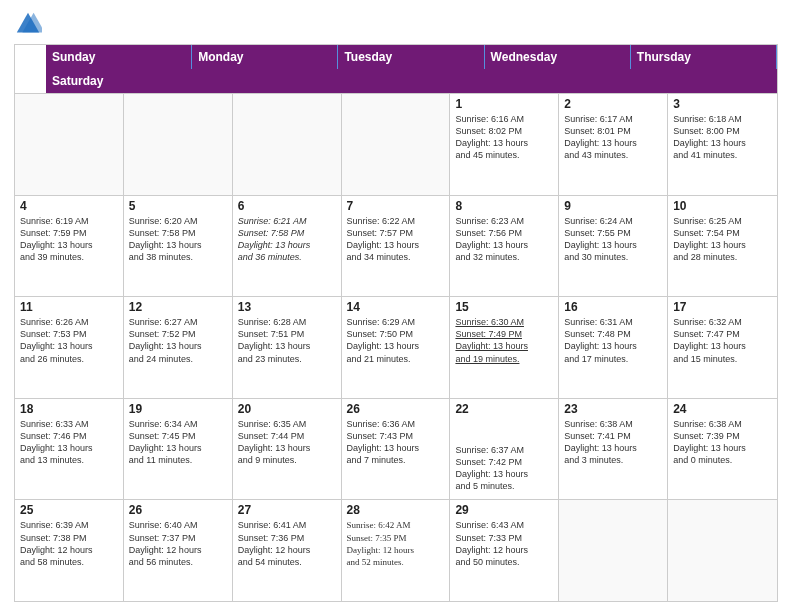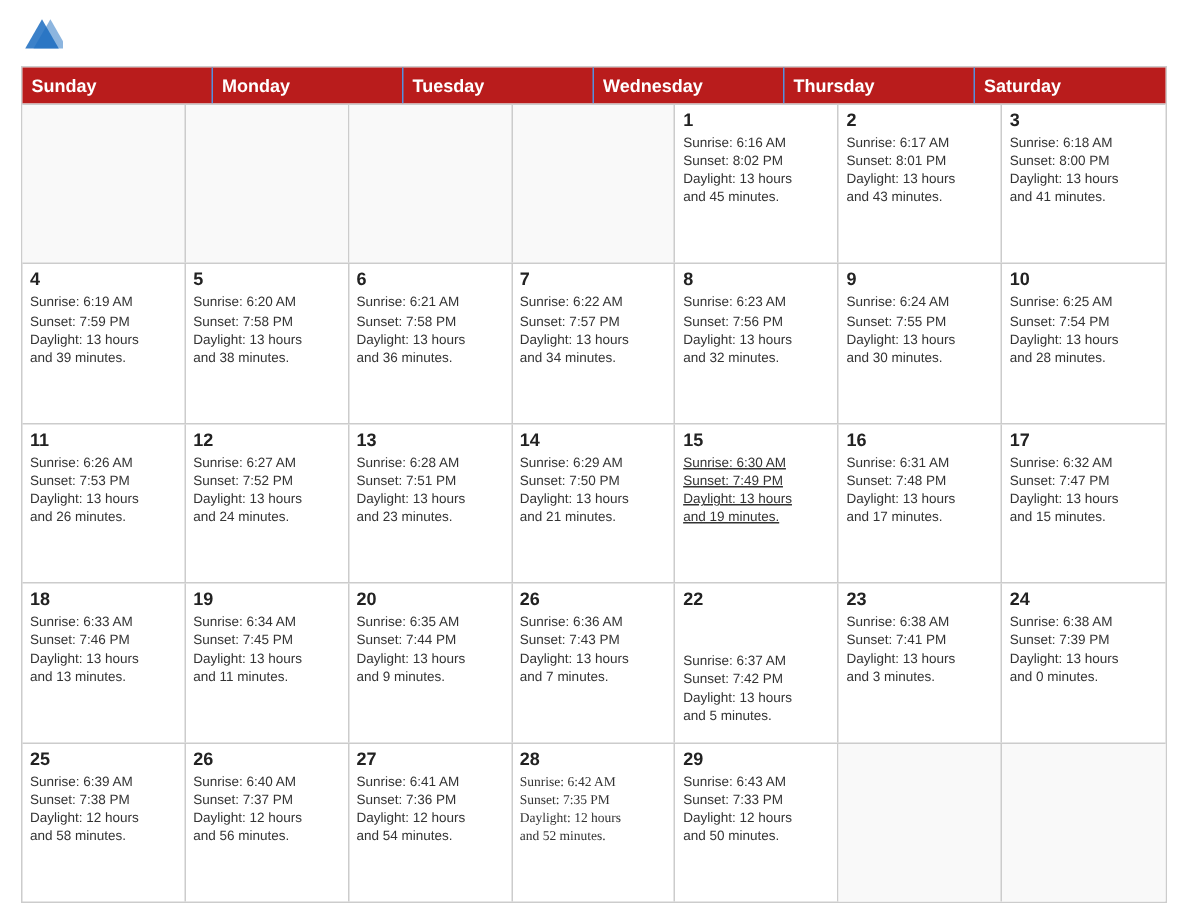--- a/index.html
+++ b/index.html
@@ -53,22 +53,23 @@
       color: #444;
     }
     .calendar {
       flex: 1;
       display: flex;
       flex-direction: column;
       border: 1px solid #ccc;
     }
     .cal-header-row {
       display: grid;
-      grid-template-columns: repeat(6, 1fr);
-      background: #b91c1c;
+      grid-template-columns: repeat(5, 1fr);
+      background: #701a75;
+      margin-left: 31px;
     }
     .cal-header-cell {
       color: #fff;
       font-weight: bold;
       font-size: 12px;
       padding: 5px 6px;
       border-right: 1px solid #5590dd;
     }
     .cal-header-cell:last-child { border-right: none; }
     .cal-body {
@@ -174,21 +175,21 @@
           </div>
           <div class="cal-cell">
             <span class="day-num">5</span>
             <div class="day-info" style="white-space: pre-line;">Sunrise: 6:20 AM
 Sunset: 7:58 PM
 Daylight: 13 hours
 and 38 minutes.</div>
           </div>
           <div class="cal-cell">
             <span class="day-num">6</span>
-            <div class="day-info" style="white-space: pre-line;">Sunrise: 6:21 AM
+            <div class="day-info" style="white-space: pre-line; font-style: italic;">Sunrise: 6:21 AM
 Sunset: 7:58 PM
 Daylight: 13 hours
 and 36 minutes.</div>
           </div>
           <div class="cal-cell">
             <span class="day-num">7</span>
             <div class="day-info" style="white-space: pre-line;">Sunrise: 6:22 AM
 Sunset: 7:57 PM
 Daylight: 13 hours
 and 34 minutes.</div>

